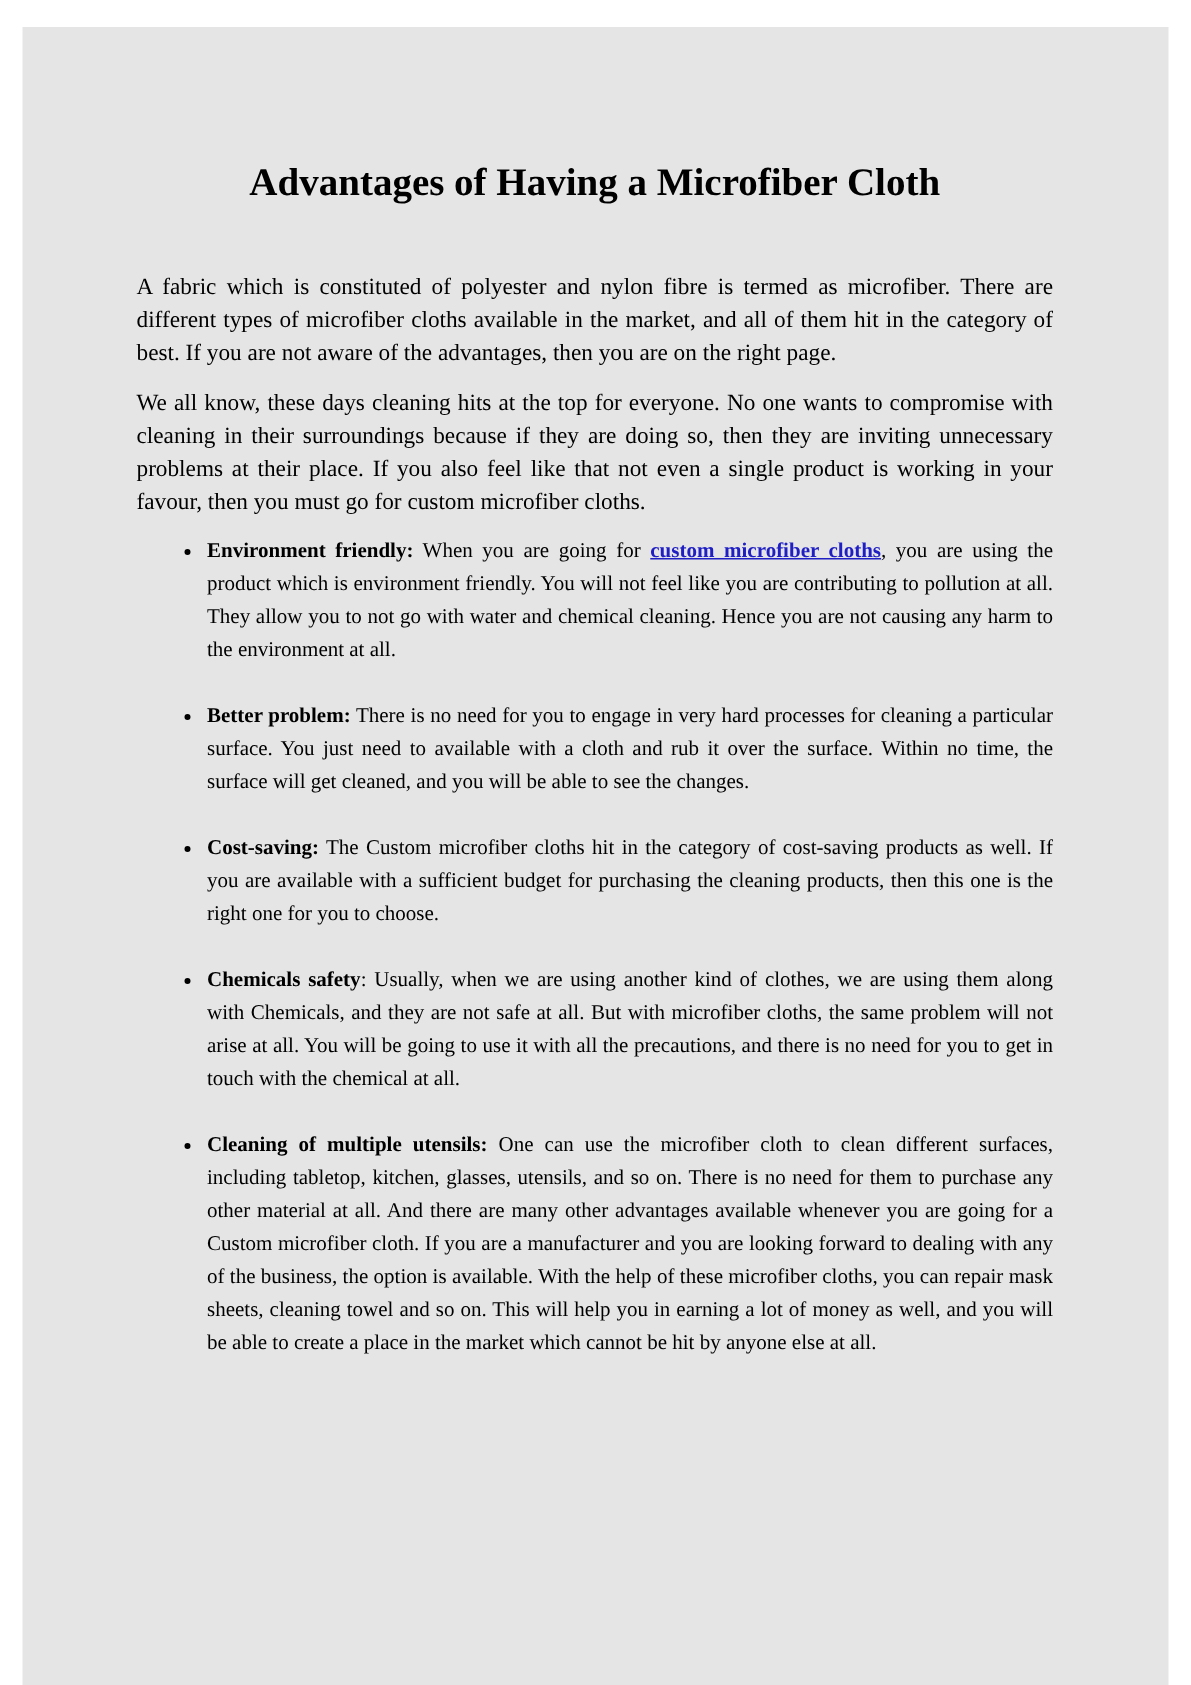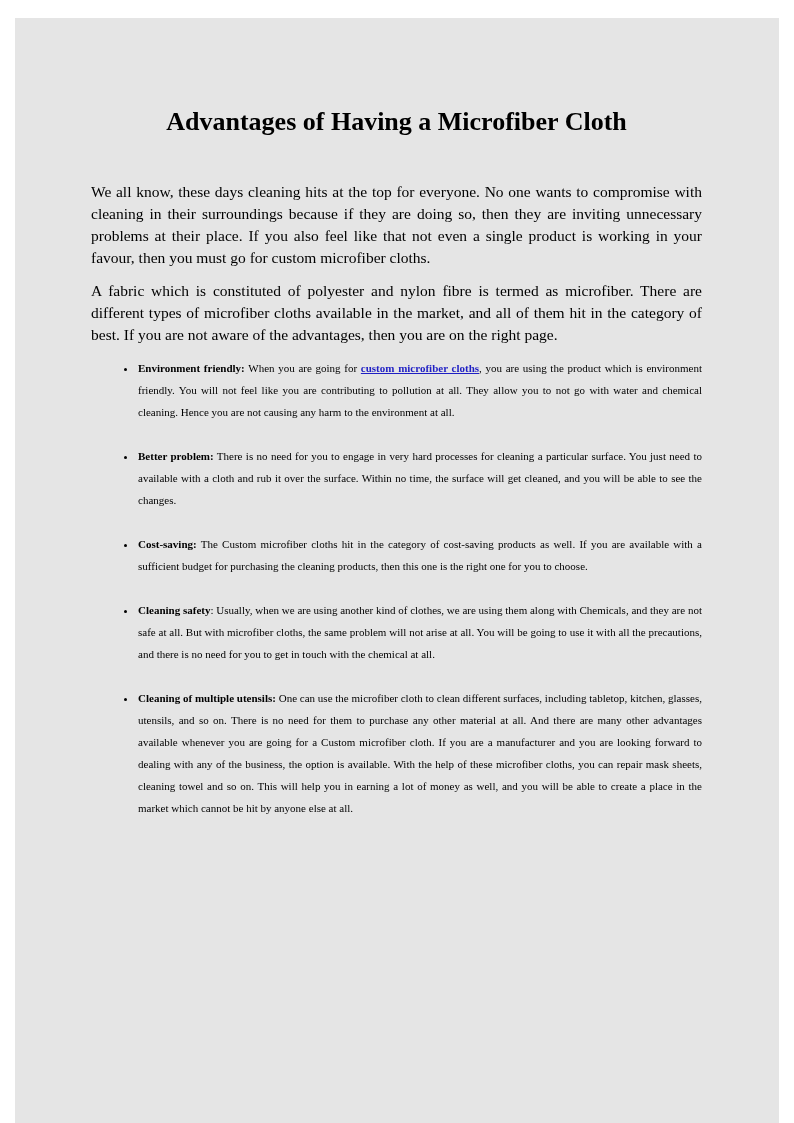--- a/index.html
+++ b/index.html
@@ -35,21 +35,21 @@
   }
   p.list-intro {
     text-align: left;
   }
   ul.advantages {
     margin: 11px 0 0 0;
     padding-left: 46px;
     list-style: disc outside;
   }
   ul.advantages li {
-    font-size: 11px;
+    font-size: 14px;
     line-height: 22px;
     text-align: justify;
     margin-bottom: 22px;
     padding-left: 1px;
   }
   strong.bullet-label {
     font-weight: bold;
   }
   a.doc-link {
     color: var(--link-color, #1f1fc4);
@@ -57,41 +57,41 @@
     text-decoration: underline;
   }
 </style>
 </head>
 <body>
 
 <div class="page">
 
   <h1 class="doc-title">Advantages of Having a Microfiber Cloth</h1>
 
+  <p class="body-par">A fabric which is constituted of polyester and nylon fibre is termed as microfiber. There are different types of microfiber cloths available in the market, and all of them hit in the category of best. If you are not aware of the advantages, then you are on the right page.</p>
+
   <p class="body-par">We all know, these days cleaning hits at the top for everyone. No one wants to compromise with cleaning in their surroundings because if they are doing so, then they are inviting unnecessary problems at their place. If you also feel like that not even a single product is working in your favour, then you must go for custom microfiber cloths.</p>
-
-  <p class="body-par">A fabric which is constituted of polyester and nylon fibre is termed as microfiber. There are different types of microfiber cloths available in the market, and all of them hit in the category of best. If you are not aware of the advantages, then you are on the right page.</p>
 
 
   <ul class="advantages">
 
     <li>
       <strong class="bullet-label">Environment friendly:</strong><span> When you are going for </span><a href="#" class="doc-link">custom microfiber cloths</a><span>, you are using the product which is environment friendly. You will not feel like you are contributing to pollution at all. They allow you to not go with water and chemical cleaning. Hence you are not causing any harm to the environment at all.</span>
     </li>
 
     <li>
       <strong class="bullet-label">Better problem:</strong><span> There is no need for you to engage in very hard processes for cleaning a particular surface. You just need to available with a cloth and rub it over the surface. Within no time, the surface will get cleaned, and you will be able to see the changes.</span>
     </li>
 
     <li>
       <strong class="bullet-label">Cost-saving:</strong><span> The Custom microfiber cloths hit in the category of cost-saving products as well. If you are available with a sufficient budget for purchasing the cleaning products, then this one is the right one for you to choose.</span>
     </li>
 
     <li>
-      <strong class="bullet-label">Cleaning safety</strong><span>: Usually, when we are using another kind of clothes, we are using them along with Chemicals, and they are not safe at all. But with microfiber cloths, the same problem will not arise at all. You will be going to use it with all the precautions, and there is no need for you to get in touch with the chemical at all.</span>
+      <strong class="bullet-label">Chemicals safety</strong><span>: Usually, when we are using another kind of clothes, we are using them along with Chemicals, and they are not safe at all. But with microfiber cloths, the same problem will not arise at all. You will be going to use it with all the precautions, and there is no need for you to get in touch with the chemical at all.</span>
     </li>
 
     <li>
       <strong class="bullet-label">Cleaning of multiple utensils:</strong><span> One can use the microfiber cloth to clean different surfaces, including tabletop, kitchen, glasses, utensils, and so on. There is no need for them to purchase any other material at all. And there are many other advantages available whenever you are going for a Custom microfiber cloth. If you are a manufacturer and you are looking forward to dealing with any of the business, the option is available. With the help of these microfiber cloths, you can repair mask sheets, cleaning towel and so on. This will help you in earning a lot of money as well, and you will be able to create a place in the market which cannot be hit by anyone else at all.</span>
     </li>
 
   </ul>
 
 </div>
 

